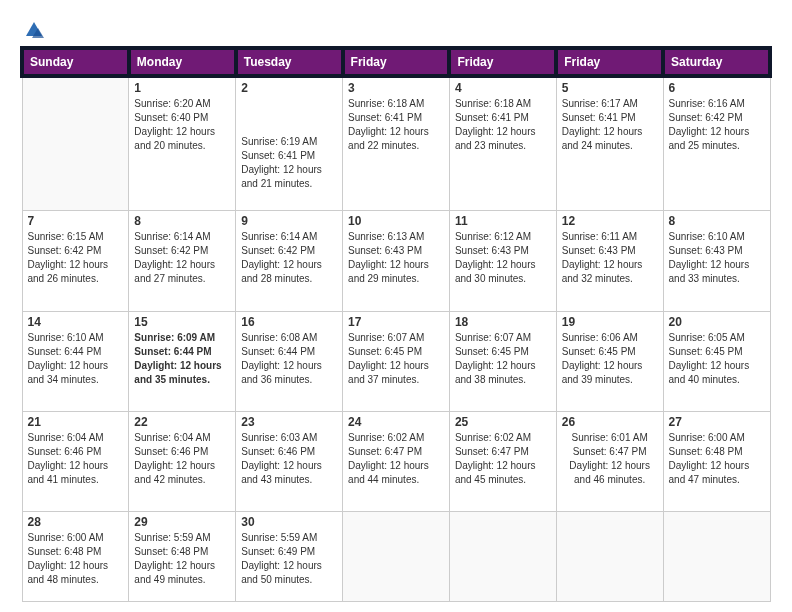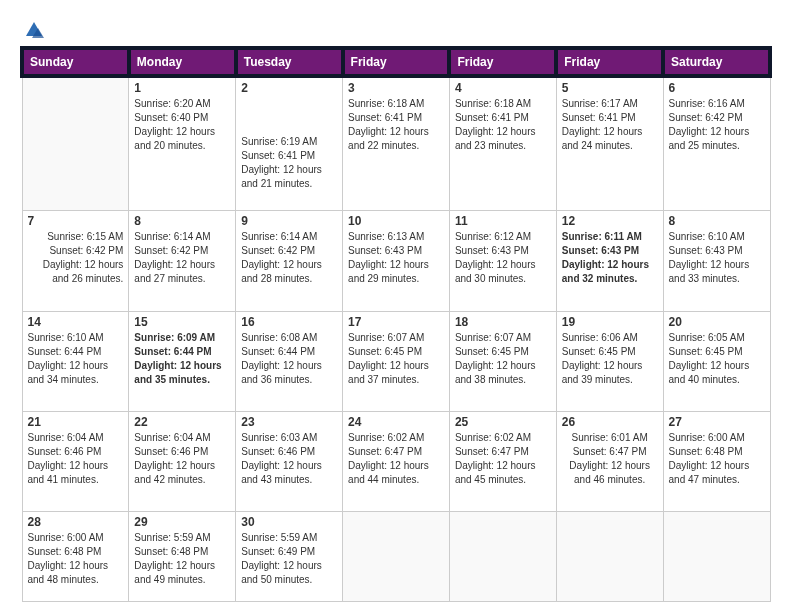--- a/index.html
+++ b/index.html
@@ -180,21 +180,21 @@
             <span class="day-number">6</span>
             <div class="day-info" style="white-space: pre-line;">Sunrise: 6:16 AM
 Sunset: 6:42 PM
 Daylight: 12 hours
 and 25 minutes.</div>
           </td>
         </tr>
         <tr>
           <td>
             <span class="day-number">7</span>
-            <div class="day-info" style="white-space: pre-line; text-align: right;">Sunrise: 6:15 AM
+            <div class="day-info" style="white-space: pre-line;">Sunrise: 6:15 AM
 Sunset: 6:42 PM
 Daylight: 12 hours
 and 26 minutes.</div>
           </td>
           <td>
             <span class="day-number">8</span>
             <div class="day-info" style="white-space: pre-line;">Sunrise: 6:14 AM
 Sunset: 6:42 PM
 Daylight: 12 hours
 and 27 minutes.</div>
@@ -215,21 +215,21 @@
           </td>
           <td>
             <span class="day-number">11</span>
             <div class="day-info" style="white-space: pre-line;">Sunrise: 6:12 AM
 Sunset: 6:43 PM
 Daylight: 12 hours
 and 30 minutes.</div>
           </td>
           <td>
             <span class="day-number">12</span>
-            <div class="day-info" style="white-space: pre-line; font-weight: bold;">Sunrise: 6:11 AM
+            <div class="day-info" style="white-space: pre-line;">Sunrise: 6:11 AM
 Sunset: 6:43 PM
 Daylight: 12 hours
 and 32 minutes.</div>
           </td>
           <td>
             <span class="day-number">8</span>
             <div class="day-info" style="white-space: pre-line;">Sunrise: 6:10 AM
 Sunset: 6:43 PM
 Daylight: 12 hours
 and 33 minutes.</div>

